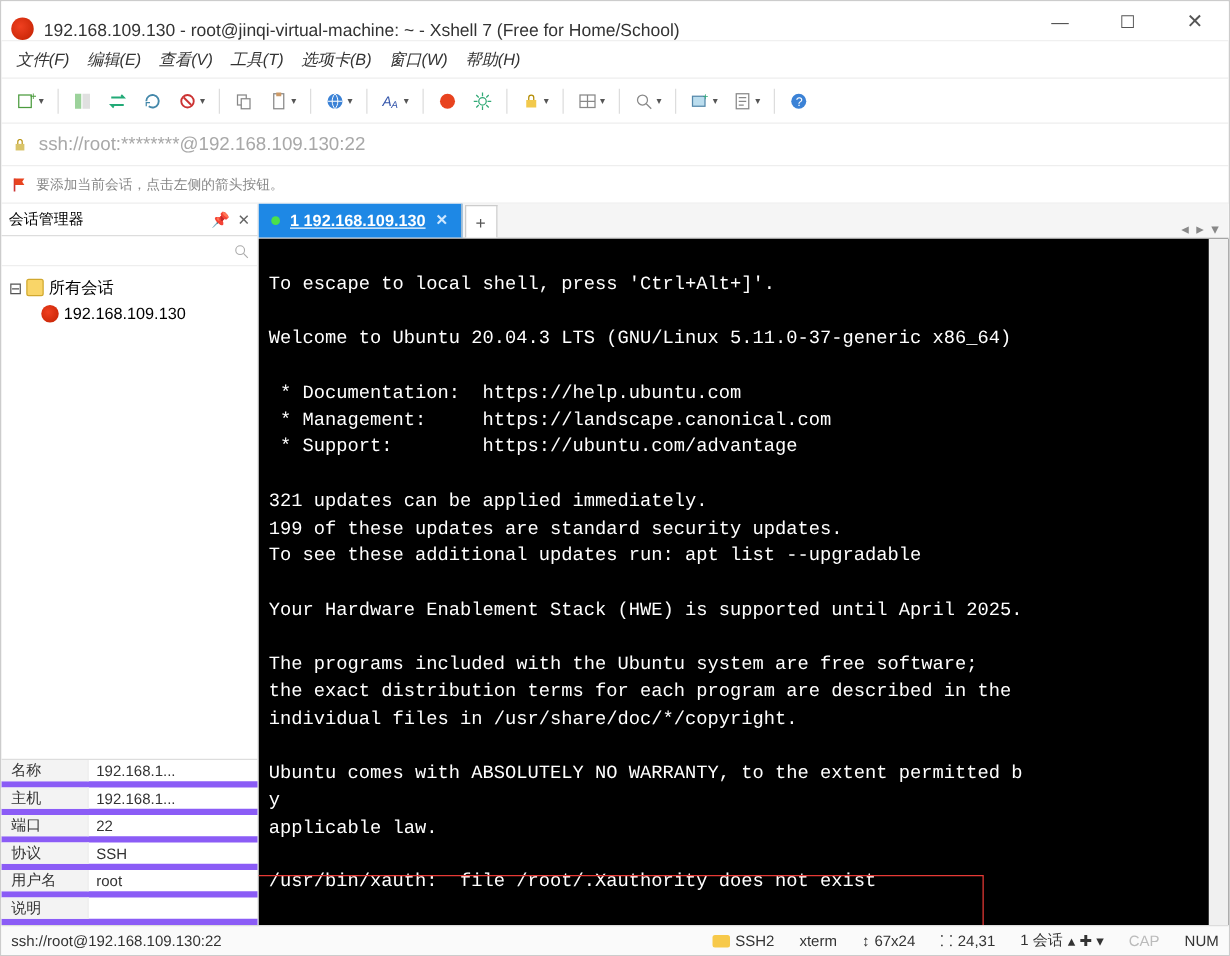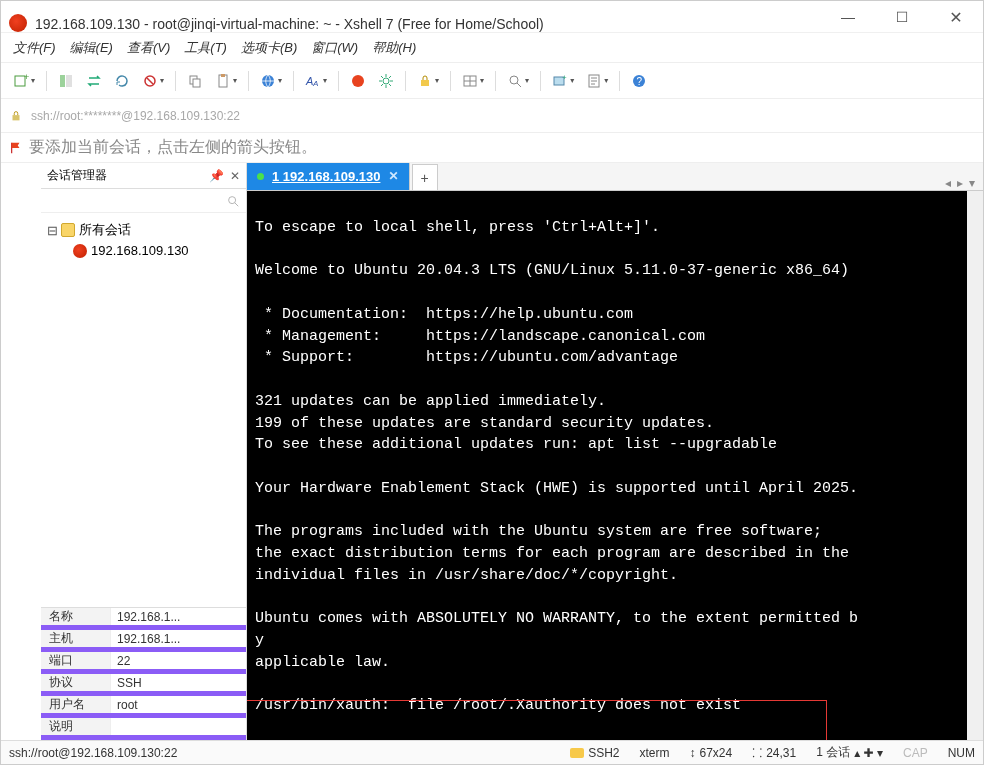--- a/index.html
+++ b/index.html
@@ -10,25 +10,25 @@
   .winbtns { display: flex; gap: 24px; padding-right: 4px; }
   .winbtn { width: 30px; height: 30px; display: flex; align-items: center; justify-content: center; color: #555; font-size: 14px; cursor: pointer; }
   .winbtn.close { font-size: 16px; }
   .menubar { height: 30px; display: flex; align-items: center; padding: 0 12px; gap: 14px; border-bottom: 1px solid #eee; }
   .menu-item { color: #333; font-size: 13px; cursor: pointer; font-style: italic; }
   .toolbar { height: 36px; display: flex; align-items: center; padding: 0 8px; gap: 4px; border-bottom: 1px solid #eee; }
   .tbtn { min-width: 22px; height: 22px; display: flex; align-items: center; justify-content: center; gap: 2px; padding: 0 4px; cursor: pointer; font-size: 13px; }
   .tbtn .caret { font-size: 8px; color: #555; }
   .tsep { width: 1px; height: 20px; background: #ddd; margin: 0 3px; }
   .ic { width: 16px; height: 16px; display: block; }
-  .addressbar { height: 34px; display: flex; align-items: center; padding: 0 8px; gap: 8px; border-bottom: 1px solid #eee; color: #a8a8a8; font-size: 12px; }
+  .addressbar { height: 34px; display: flex; align-items: center; padding: 0 8px; gap: 8px; border-bottom: 1px solid #eee; color: #a8a8a8; font-size: 15px; }
   .lock { width: 14px; height: 14px; display:inline-block; }
-  .hintbar { height: 30px; display: flex; align-items: center; padding: 0 8px; gap: 6px; border-bottom: 1px solid #eee; color: #888; font-size: 16px; }
+  .hintbar { height: 30px; display: flex; align-items: center; padding: 0 8px; gap: 6px; border-bottom: 1px solid #eee; color: #888; font-size: 11px; }
   .flag { width: 14px; height: 14px; }
-  .main { flex: 1; display: flex; overflow: hidden; margin-left: 40px; }
+  .main { flex: 1; display: flex; overflow: hidden; }
   .sidebar { width: 206px; display: flex; flex-direction: column; border-right: 1px solid #ddd; }
   .side-head { height: 26px; display: flex; align-items: center; padding: 0 6px; gap: 6px; border-bottom: 1px solid #ddd; font-size: 12px; }
   .side-head .spacer { flex: 1; }
   .side-head .pin, .side-head .x { cursor: pointer; color: #666; }
   .side-search { height: 24px; display: flex; align-items: center; justify-content: flex-end; padding: 0 6px; border-bottom: 1px solid #eee; }
   .side-tree { flex: 1; padding: 6px 4px; overflow: auto; font-size: 13px; }
   .tree-row { display: flex; align-items: center; gap: 4px; padding: 2px 2px; cursor: pointer; }
   .tree-row .toggle { width: 10px; text-align: center; color: #555; }
   .tree-row .folder { width: 14px; height: 14px; background: #f9d568; border: 1px solid #d1a82e; border-radius: 2px; }
   .tree-row.child { padding-left: 28px; }

